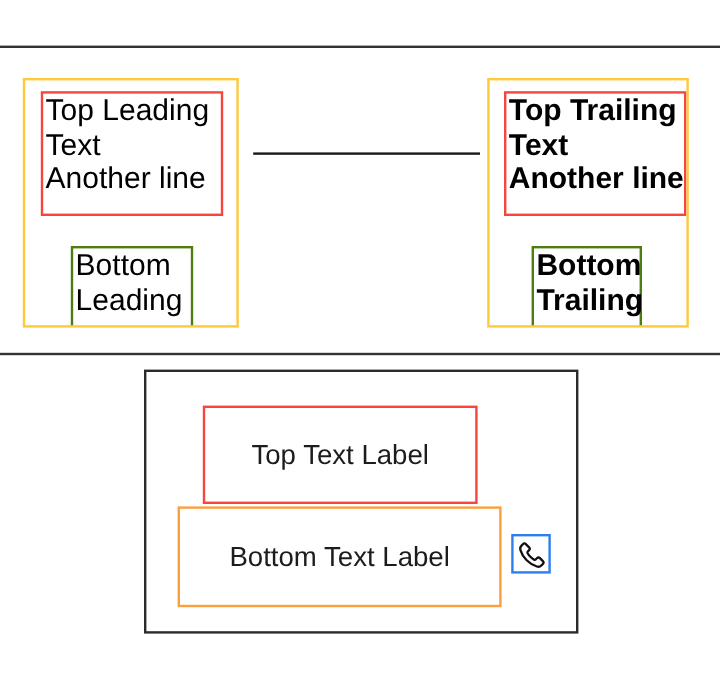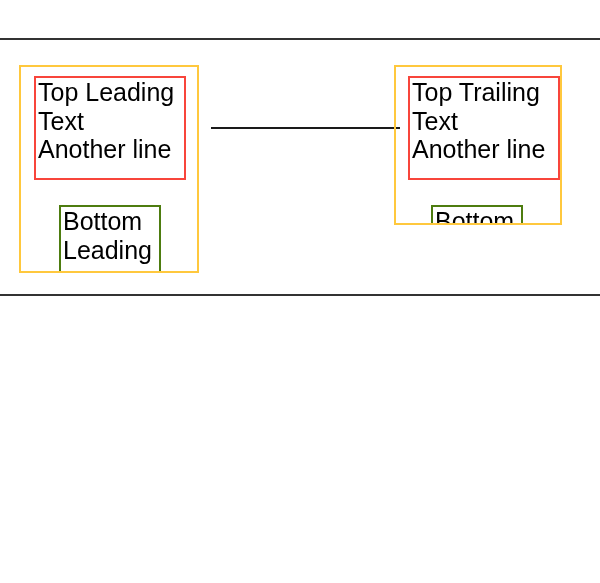--- a/index.html
+++ b/index.html
@@ -35,21 +35,21 @@
   #divider-middle { top: 294px; }
 
   
   .cell-container {
     position: absolute;
     border: 2px solid #FFC83D;
     box-sizing: border-box;
     overflow: hidden;
   }
   #cell-leading  { left: 19px;  top: 65px; width: 180px; height: 208px; }
-  #cell-trailing { left: 394px; top: 65px; width: 168px; height: 160px; }
+  #cell-trailing { left: 406px; top: 65px; width: 168px; height: 208px; font-weight: bold; }
 
   .text-box {
     position: absolute;
     box-sizing: border-box;
     display: flex;
     flex-direction: column;
     justify-content: flex-start;
     white-space: pre-line;
     color: #000000;
     line-height: 1.14;
@@ -150,14 +150,23 @@
   <div class="cell-container" id="cell-trailing">
     <div class="text-box box-red" id="trailing-top-text">Top Trailing
 Text
 Another line</div>
     <div class="text-box box-blue" id="trailing-bottom-text">Bottom
 Trailing</div>
   </div>
 
   <div class="divider" id="divider-middle"></div>
 
+  <div id="bottom-cell">
+    <div class="box-red" id="bottom-top-label">Top Text Label</div>
+    <div class="box-orange" id="bottom-bottom-label">Bottom Text Label</div>
+    <div id="accessory-icon-box">
+      <svg width="24" height="24" viewBox="0 0 24 24" aria-hidden="true">
+        <path d="M7.2 3.4c-.7-.7-1.8-.6-2.5.1l-1.1 1.2C2.6 5.6 2.3 7 2.7 8.4c.9 3.1 2.7 6 5.2 8.5 2.5 2.5 5.4 4.3 8.5 5.2 1.4.4 2.8.1 3.7-.9l1.2-1.1c.7-.7.8-1.8.1-2.5l-2.5-2.5c-.7-.7-1.8-.6-2.5.1l-1 1c-.3.3-.8.4-1.2.2-1.1-.6-2.2-1.4-3.2-2.4-1-1-1.8-2.1-2.4-3.2-.2-.4-.1-.9.2-1.2l1-1c.7-.7.8-1.8.1-2.5L7.2 3.4z" fill="none" stroke="#111111" stroke-width="1.9" stroke-linejoin="round"></path>
+      </svg>
+    </div>
+  </div>
 
 </div>
 
 </body></html>

